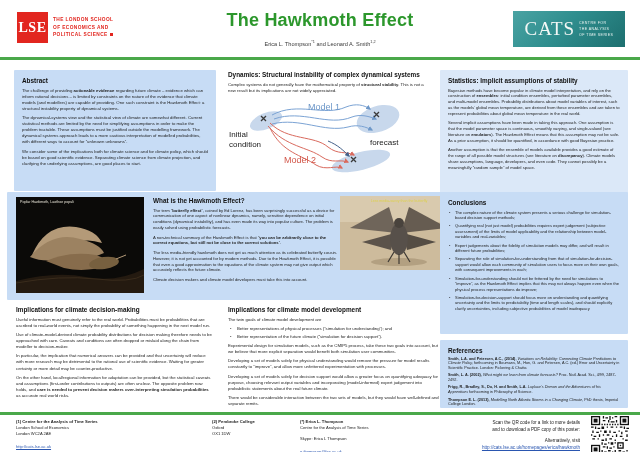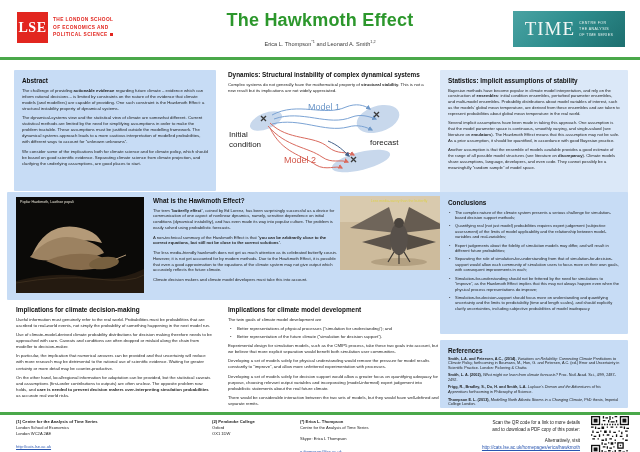--- a/index.html
+++ b/index.html
@@ -101,21 +101,21 @@
       <div><span>POLITICAL SCIENCE</span><span class="lse-sq"></span></div>
     </div>
   </div>
 
   <div class="poster-title">The Hawkmoth Effect</div>
   <div class="poster-authors">
     <span>Erica L. Thompson</span><sup>*1</sup><span> and </span><span>Leonard A. Smith</span><sup>1,2</sup>
   </div>
 
   <div class="cats-logo">
-    <div class="cats-abbr">TIME</div>
+    <div class="cats-abbr">CATS</div>
     <div class="cats-text">
       <div>CENTRE FOR</div>
       <div>THE ANALYSIS</div>
       <div>OF TIME SERIES</div>
     </div>
   </div>
 
   <div class="green-rule" id="rule-top"></div>
 
   <div class="panel" id="abstract-panel">

